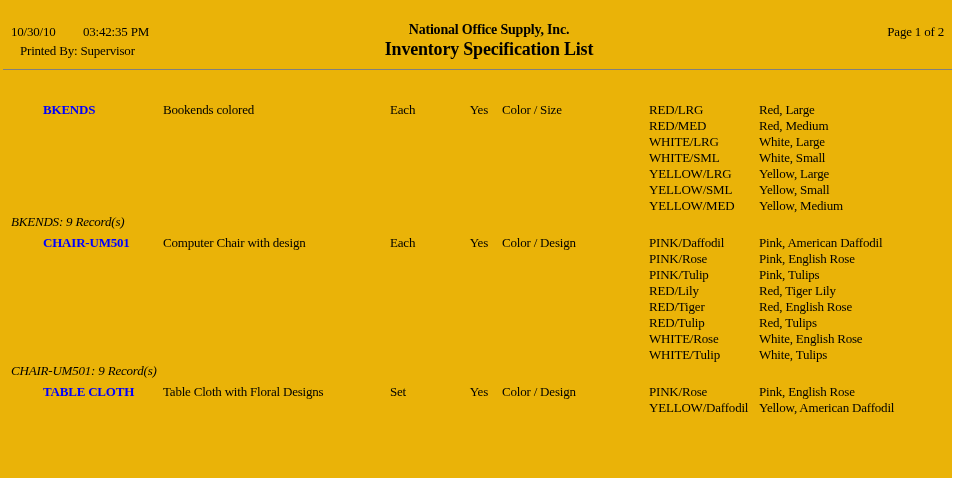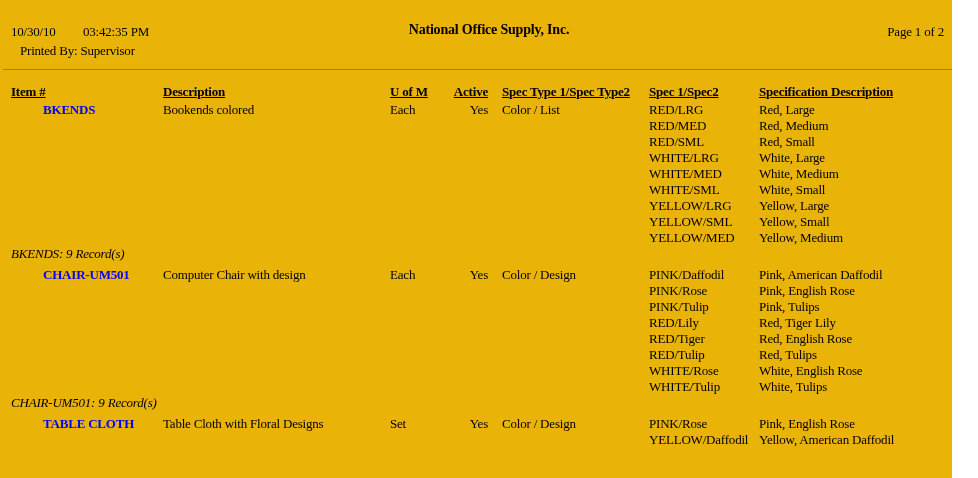--- a/index.html
+++ b/index.html
@@ -40,63 +40,47 @@
 </style>
 </head>
 <body>
 
 <div class="page">
 
   <span class="abs hdr-date">10/30/10</span>
   <span class="abs hdr-time">03:42:35 PM</span>
   <span class="abs hdr-printed">Printed By: Supervisor</span>
   <div class="abs hdr-company">National Office Supply, Inc.</div>
+  <div class="abs hdr-title">Inventory Specification List</div>
   <span class="abs hdr-page">Page 1 of 2</span>
   <div class="rule"></div>
 
-  <div class="colhead-row">
-    <span class="cell c-itemhead">Item #</span>
-    <span class="cell c-desc">Description</span>
-    <span class="cell c-uom">U of M</span>
-    <span class="cell c-active">Active</span>
-    <span class="cell c-spectype">Spec Type 1/Spec Type2</span>
-    <span class="cell c-spec">Spec 1/Spec2</span>
-    <span class="cell c-specdesc">Specification Description</span>
-  </div>
 
   <div class="items-host" id="items">
   <div class="row">
     <span class="cell c-item">BKENDS</span>
     <span class="cell c-desc">Bookends colored</span>
     <span class="cell c-uom">Each</span>
     <span class="cell c-active">Yes</span>
-    <span class="cell c-spectype">Color / List</span>
+    <span class="cell c-spectype">Color / Size</span>
     <span class="cell c-spec">RED/LRG</span>
     <span class="cell c-specdesc">Red, Large</span>
   </div>
 
   <div class="row">
     <span class="cell c-spec">RED/MED</span>
     <span class="cell c-specdesc">Red, Medium</span>
   </div>
 
-  <div class="row">
-    <span class="cell c-spec">RED/SML</span>
-    <span class="cell c-specdesc">Red, Small</span>
-  </div>
 
   <div class="row">
     <span class="cell c-spec">WHITE/LRG</span>
     <span class="cell c-specdesc">White, Large</span>
   </div>
 
-  <div class="row">
-    <span class="cell c-spec">WHITE/MED</span>
-    <span class="cell c-specdesc">White, Medium</span>
-  </div>
 
   <div class="row">
     <span class="cell c-spec">WHITE/SML</span>
     <span class="cell c-specdesc">White, Small</span>
   </div>
 
   <div class="row">
     <span class="cell c-spec">YELLOW/LRG</span>
     <span class="cell c-specdesc">Yellow, Large</span>
   </div>

